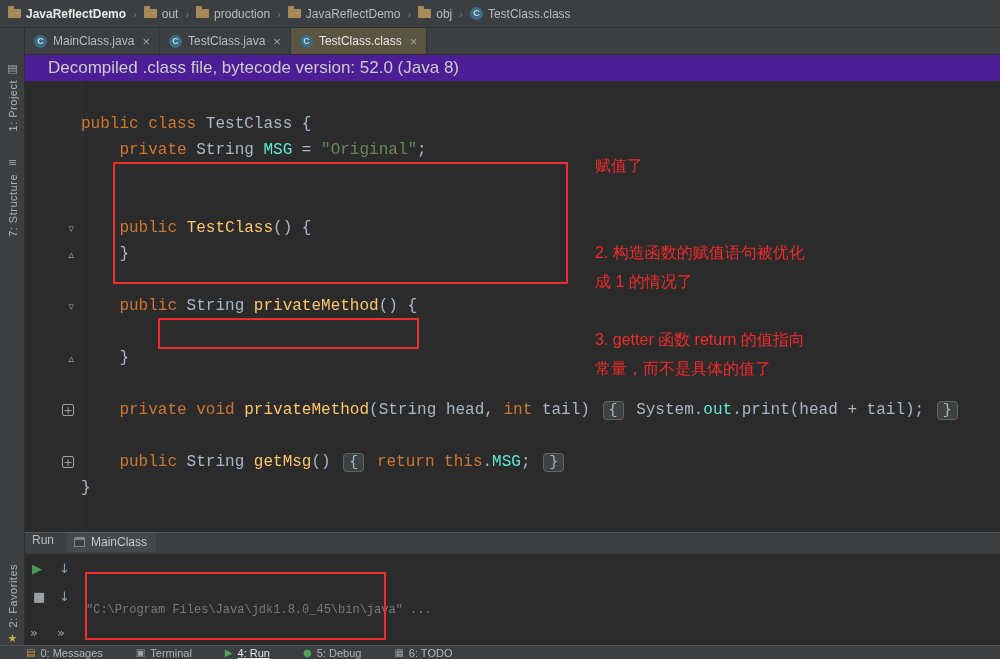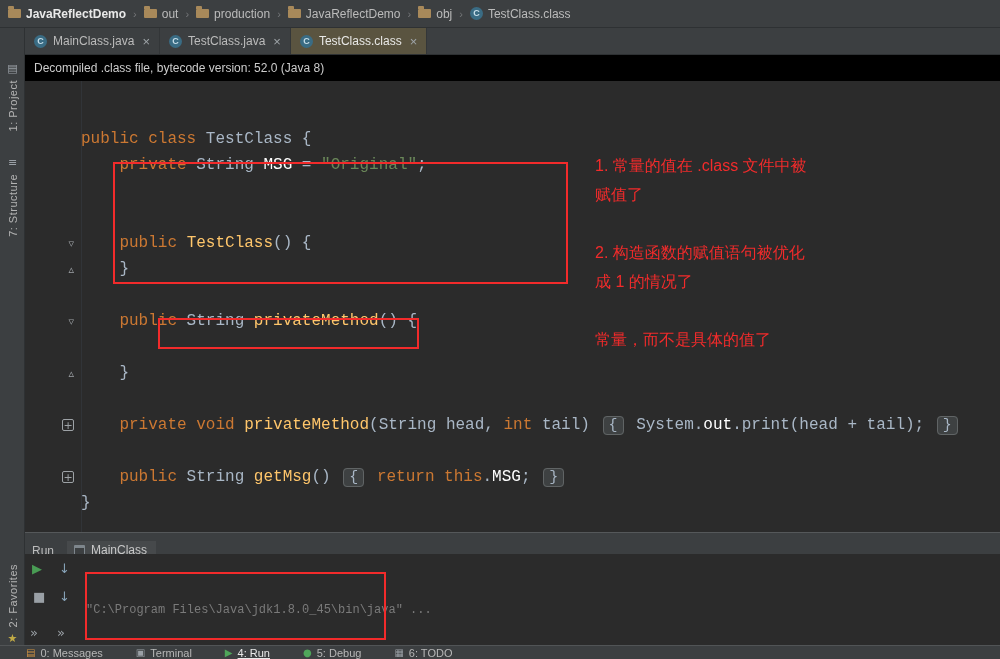--- a/index.html
+++ b/index.html
@@ -17,56 +17,56 @@
   .folder-icon::before,.project-folder-icon::before{content:"";position:absolute;top:-3px;left:0;width:6px;height:3px;background:#a8895a;border-radius:1px 1px 0 0;}
   .class-icon{width:13px;height:13px;border-radius:50%;background:#3a6c84;color:#c6dde8;font-size:9px;line-height:13px;text-align:center;font-weight:bold;}
 
   
   .tabbar{position:absolute;left:25px;top:28px;width:975px;height:27px;background:#3c3f41;display:flex;border-bottom:1px solid #2e3133;box-sizing:border-box;}
   .tab{display:flex;align-items:center;gap:6px;padding:0 9px;font-size:12px;color:#bbbbbb;border-right:1px solid #333638;cursor:pointer;}
   .tab.active{background:#5a5440;color:#e8e8e6;}
   .tab-close{color:#9fa5a9;font-size:13px;line-height:1;margin-left:2px;}
 
   
-  .banner{position:absolute;left:25px;top:55px;width:975px;height:26px;background:#000000;color:#cccccc;font-size:12px;display:flex;align-items:center;padding-left:9px;box-sizing:border-box;}
+  .banner{position:absolute;left:25px;top:55px;width:975px;height:26px;background:#4c1d95;color:#cccccc;font-size:17px;display:flex;align-items:center;padding-left:23px;box-sizing:border-box;}
 
   
   .tool-strip{position:absolute;left:0;top:28px;width:25px;height:617px;background:#3c3f41;border-right:1px solid #2e3133;box-sizing:border-box;}
   .vtab{position:absolute;left:0;width:25px;display:flex;flex-direction:column;align-items:center;gap:5px;cursor:pointer;}
   .v-icon{font-size:11px;color:#9aa0a6;font-family:"DejaVu Sans",sans-serif;}
   .vtab.fav .v-icon{color:#c0aa46;}
   .v-label{writing-mode:vertical-rl;transform:rotate(180deg);font-size:11px;color:#b4b4b4;letter-spacing:.5px;}
 
   
-  .editor{position:absolute;left:25px;top:81px;width:975px;height:451px;background:#2b2b2b;padding-top:45px;overflow:hidden;box-sizing:border-box;}
+  .editor{position:absolute;left:25px;top:81px;width:975px;height:451px;background:#2b2b2b;padding-top:30px;overflow:hidden;box-sizing:border-box;}
   .gutter-sep{position:absolute;left:56px;top:0;height:451px;width:1px;background:#313438;}
   .code-line{display:flex;height:26px;line-height:26px;font-family:"Liberation Mono","DejaVu Sans Mono",monospace;font-size:16px;white-space:pre;}
   .gutter-cell{width:56px;flex:none;text-align:right;padding-right:7px;box-sizing:border-box;}
   .g-mark{color:#9da2a6;font-size:11px;font-family:"DejaVu Sans",sans-serif;}
   .g-mark.g-plus{display:inline-block;width:12px;height:12px;line-height:11px;border:1px solid #9da2a6;border-radius:2px;font-size:11px;text-align:center;box-sizing:border-box;}
   .line-text{flex:none;}
   .tk-kw{color:#cc7832;}
   .tk-pl{color:#a9b7c6;}
-  .tk-fld{color:#ffffff;}
+  .tk-fld{color:#5eead4;}
   .tk-str{color:#6a8759;}
   .tk-mth{color:#ffc66b;}
   .tk-fold{background:#3e4142;border:1px solid #606465;border-radius:4px;padding:0 5px;margin:0 3px;color:#a9b7c6;font-size:15px;}
 
   
   .red-box{position:absolute;border:2px solid #f22b2b;z-index:6;pointer-events:none;box-sizing:border-box;}
   .box-1{left:113px;top:162px;width:455px;height:122px;}
   .box-2{left:158px;top:318px;width:261px;height:31px;}
   .box-3{left:85px;top:572px;width:301px;height:68px;}
   .annotation{position:absolute;left:595px;color:#f22b2b;font-size:16px;line-height:29px;z-index:6;}
   .ann-1{top:151px;}
   .ann-2{top:238px;}
   .ann-3{top:325px;}
 
   
-  .run-header{position:absolute;left:25px;top:532px;width:975px;height:36px;background:#3c3f41;border-top:1px solid #55585a;display:flex;align-items:center;padding-left:7px;font-size:12px;color:#bbbbbb;z-index:4;box-sizing:border-box;}
+  .run-header{position:absolute;left:25px;top:532px;width:975px;height:36px;background:#3c3f41;border-top:1px solid #55585a;display:flex;align-items:flex-start;padding-left:7px;font-size:12px;color:#bbbbbb;z-index:4;box-sizing:border-box;}
   .run-title{margin-right:13px;}
   .run-config{display:inline-flex;align-items:center;gap:6px;background:#46494b;padding:2px 9px 3px 7px;color:#c8c8c8;cursor:pointer;}
   .rc-icon{width:11px;height:10px;background:#7e868c;border-radius:1px;position:relative;}
   .rc-icon::after{content:"";position:absolute;left:1px;top:3px;right:1px;bottom:1px;background:#3c3f41;}
 
   .console{position:absolute;left:25px;top:554px;width:975px;height:91px;background:#2b2b2b;z-index:4;}
   .console-toolbar{position:absolute;left:0;top:0;width:58px;height:91px;}
   .ct-icon{position:absolute;font-size:13px;line-height:1;cursor:pointer;font-family:"DejaVu Sans",sans-serif;}
   .console-text{position:absolute;left:61px;top:1px;font-family:"Liberation Mono","DejaVu Sans Mono",monospace;font-size:12px;line-height:22px;color:#c7c7c7;white-space:pre;}
   .cmd-line{color:#7a7a7a;}
@@ -221,25 +221,25 @@
         <span class="sb-icon todo-icon">▦</span>
         <span class="sb-label">6: TODO</span>
       </span>
     </div>
 
   <div class="red-box box-1"></div>
   <div class="red-box box-2"></div>
   <div class="red-box box-3"></div>
   <div>
       <div class="annotation ann-1">
-        <div class="ann-line">1. 常量的值在 .class 文件中被</div>
         <div class="ann-line">赋值了</div>
       </div>
       <div class="annotation ann-2">
         <div class="ann-line">2. 构造函数的赋值语句被优化</div>
         <div class="ann-line">成 1 的情况了</div>
       </div>
       <div class="annotation ann-3">
+        <div class="ann-line">3. getter 函数 return 的值指向</div>
         <div class="ann-line">常量，而不是具体的值了</div>
       </div>
     </div>
 
 </div>
 
 </body></html>

